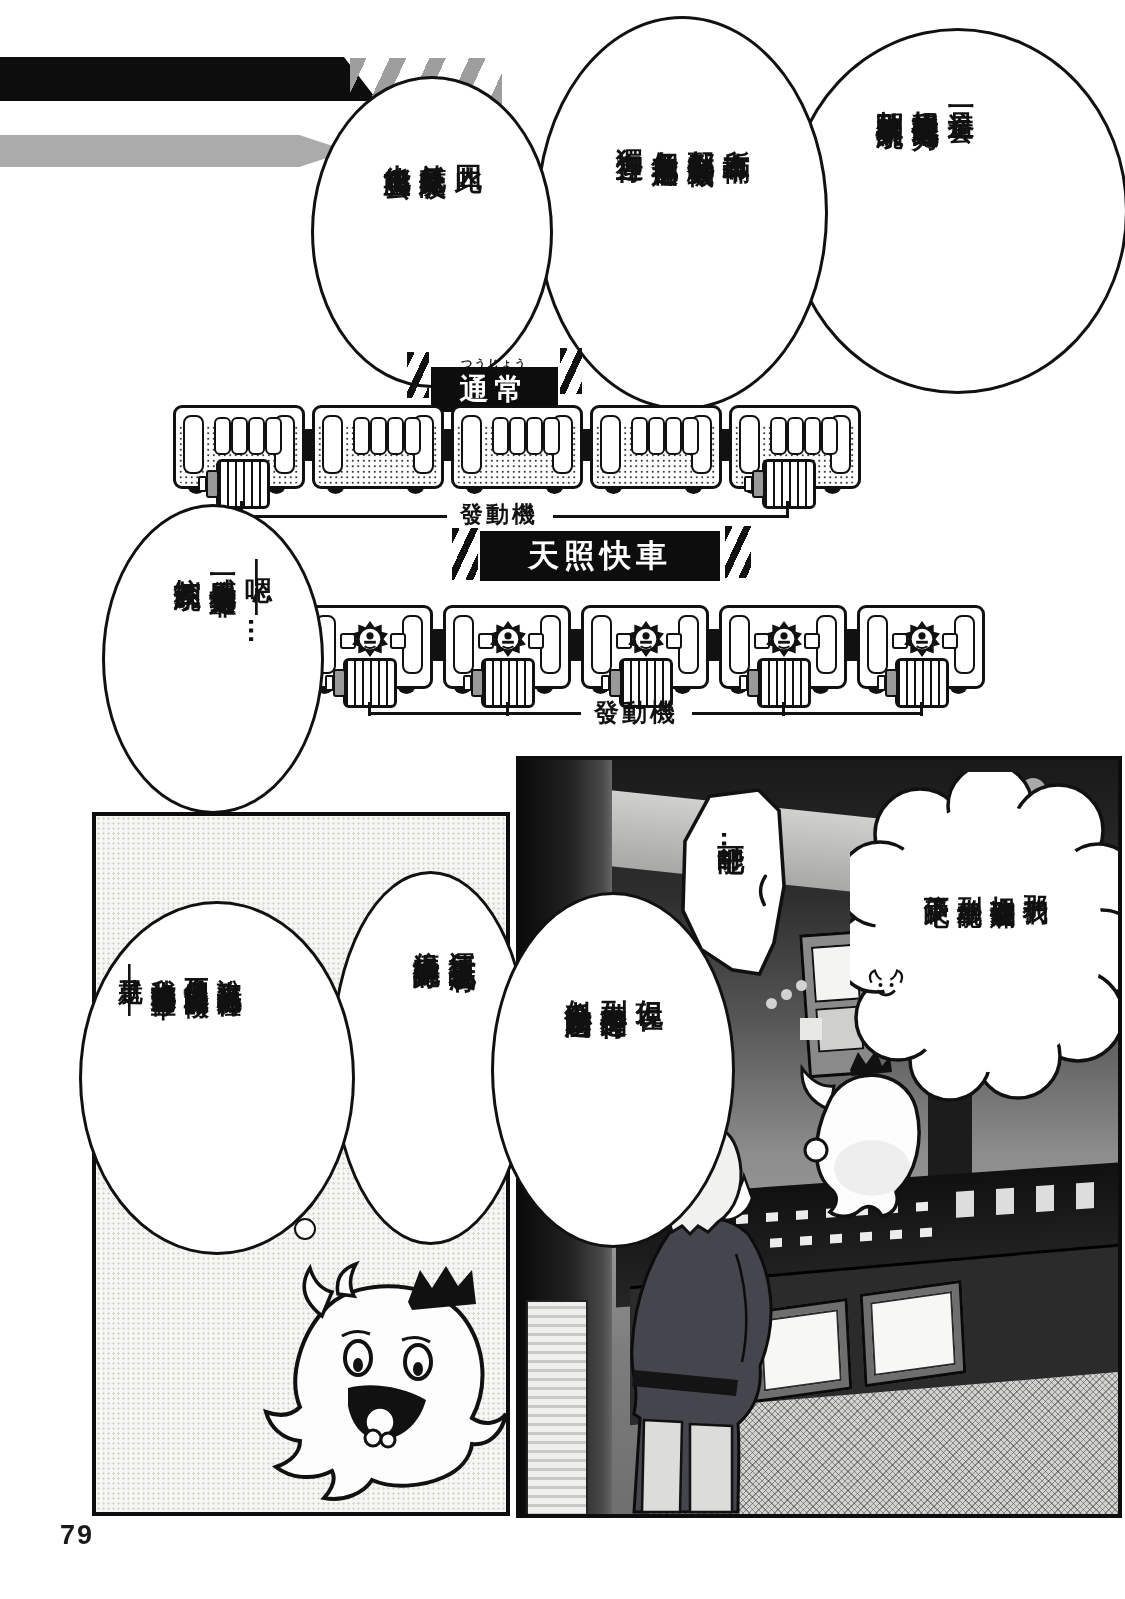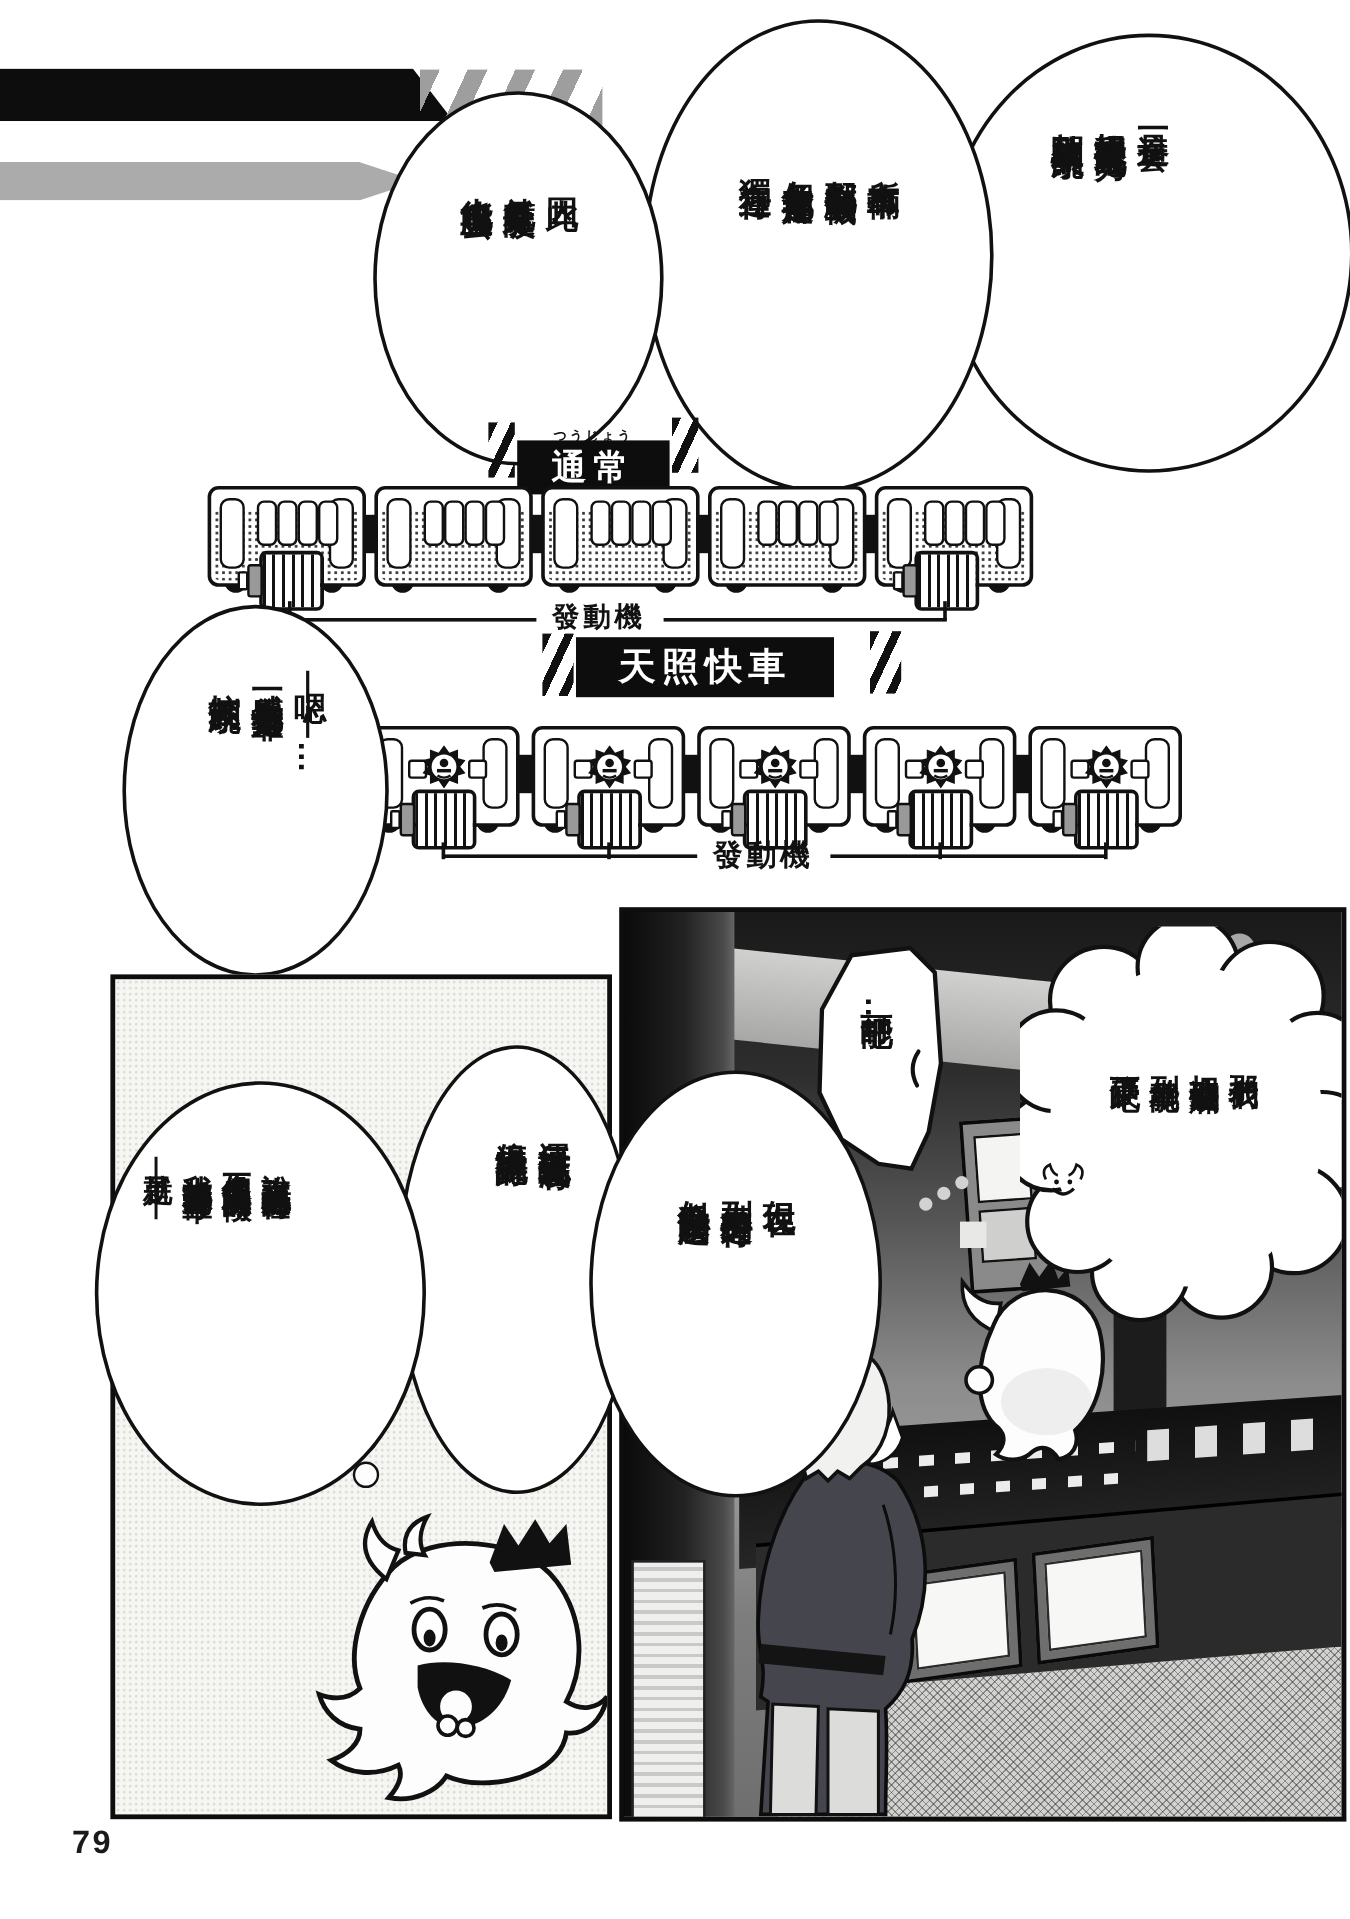--- a/index.html
+++ b/index.html
@@ -152,21 +152,21 @@
       <div class="motor" style="left: 216px; top: 459px;"></div>
       <div class="motor" style="left: 762px; top: 459px;"></div>
       <div class="vline" style="left: 240px; top: 501px; width: 3px; height: 16px;"></div>
       <div class="vline" style="left: 786px; top: 501px; width: 3px; height: 16px;"></div>
       <div class="hline" style="left: 242px; top: 515px; width: 212px; height: 3px;"></div>
       <div class="hline" style="left: 553px; top: 515px; width: 236px; height: 3px;"></div>
     </div>
   <div class="engine-label" style="left:447px;top:499px;width:104px;font-size:23px;">發動機</div>
 
   <div class="stripes" style="left:452px;top:528px;width:26px;height:52px;"></div>
-  <div class="tagbox" style="left:480px;top:531px;width:215px;height:50px;font-size:31px;letter-spacing:5px;">天照快車</div>
+  <div class="tagbox" style="left:480px;top:531px;width:240px;height:50px;font-size:31px;letter-spacing:5px;">天照快車</div>
   <div class="stripes" style="left:725px;top:526px;width:26px;height:52px;"></div>
 
   <div id="train-express">
       <div class="wheel" style="left: 315px; top: 675px;"></div>
       <div class="wheel" style="left: 397px; top: 675px;"></div>
       <div class="abs" style="left: 431px; top: 629px; width: 13px; height: 32px; background: rgb(17, 17, 17);"></div>
       <div class="car" style="left: 305px; top: 605px; width: 122px; height: 78px;">
         <div class="door l"></div>
         <div class="door r"></div>
         <div class="sq" style="left: 32px;"></div>

